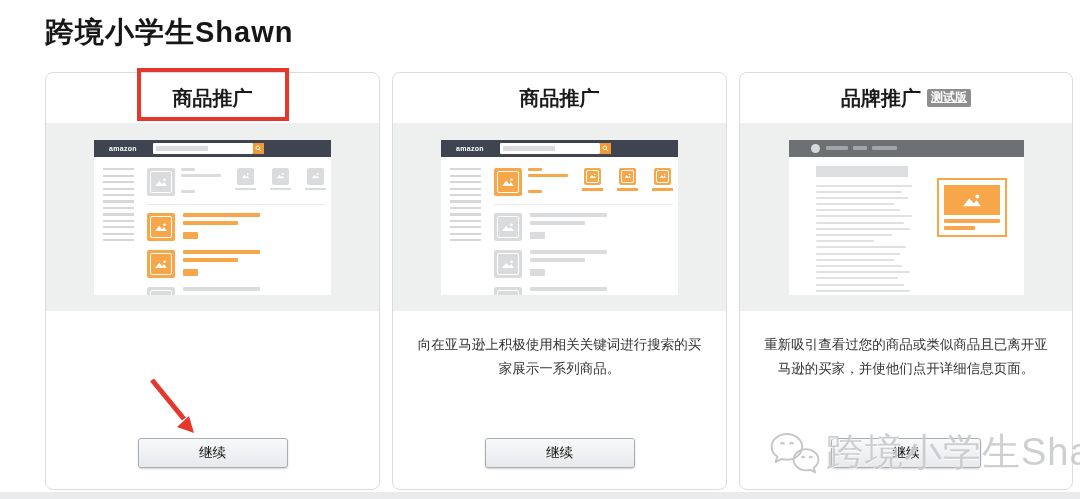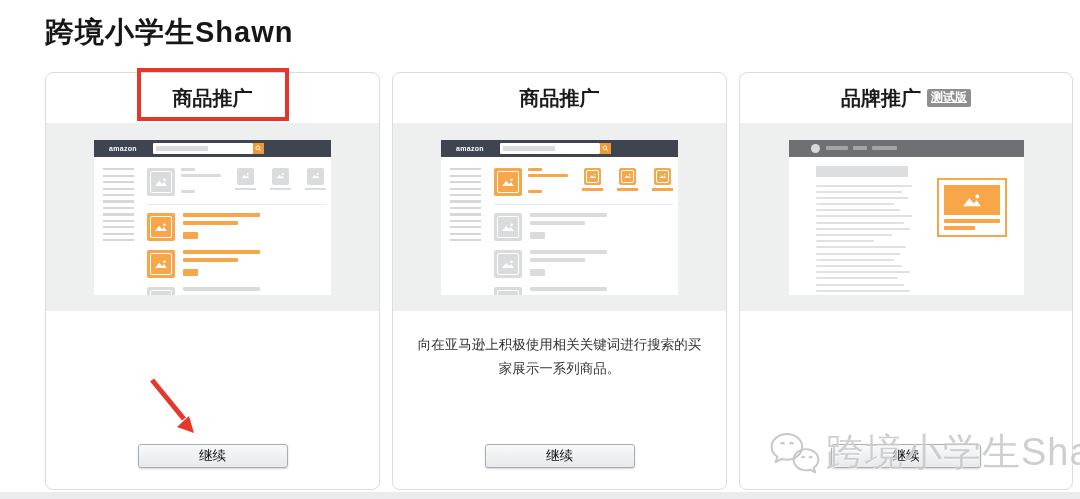--- a/index.html
+++ b/index.html
@@ -35,21 +35,21 @@
   .illustration {
     height:188px; flex:0 0 188px; background:#eeefef;
     display:flex; align-items:center; justify-content:center;
   }
   .card-desc {
     padding:22px 24px 0 24px; text-align:center;
     font-size:13.5px; line-height:1.8; color:#333;
   }
   .card-footer { margin-top:auto; padding-bottom:21px; display:flex; justify-content:center; }
   .continue-btn {
-    width:150px; height:24px;
+    width:150px; height:30px;
     font-family:inherit; font-size:13.5px; color:#111;
     background:linear-gradient(#f8f9fa,#e7e9ec);
     border:1px solid #a9aeb5; border-radius:3px;
     box-shadow:0 1px 2px rgba(0,0,0,0.18);
     cursor:pointer;
   }
 
   
   .mockup { width:237px; height:155px; background:#fff; overflow:hidden; position:relative; }
   .m-header {
@@ -425,20 +425,21 @@
             <svg viewBox="0 0 24 18">
                 <circle cx="18" cy="5" r="2.2" fill="#fff"></circle>
                 <path d="M2 16 L9 7 L14 13 L17 9 L22 16 Z" fill="#fff"></path>
               </svg>
           </div>
           <div class="bar b1"></div>
             <div class="bar b2"></div>
         </div>
       </div>
     </div>
+    <p class="card-desc">重新吸引查看过您的商品或类似商品且已离开亚马逊的买家，并使他们点开详细信息页面。</p>
     <div class="card-footer">
       <button class="continue-btn">继续</button>
     </div>
   </div>
 </div>
 
 <div class="red-box"></div>
 
 <svg class="arrow-overlay" viewBox="0 0 1080 499">
   <line x1="152" y1="380" x2="184" y2="419" stroke="#e5372b" stroke-width="5"></line>

